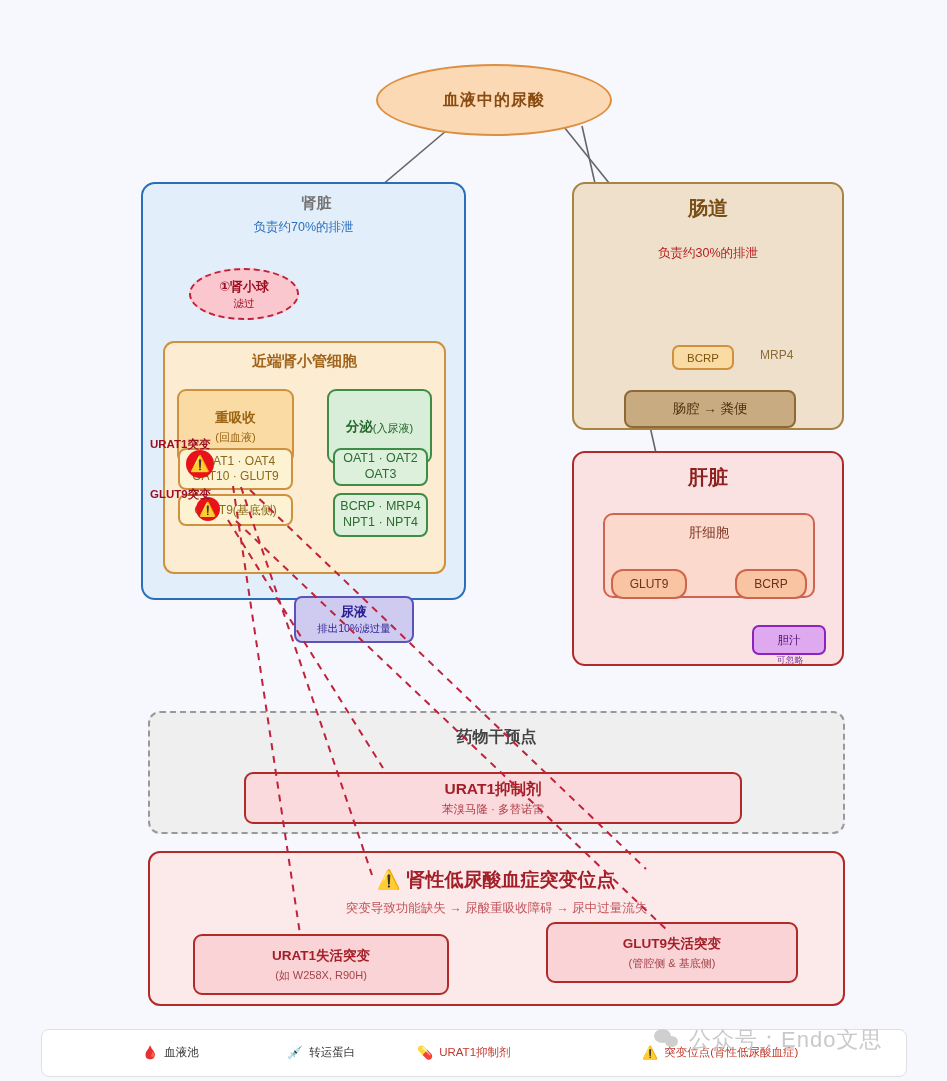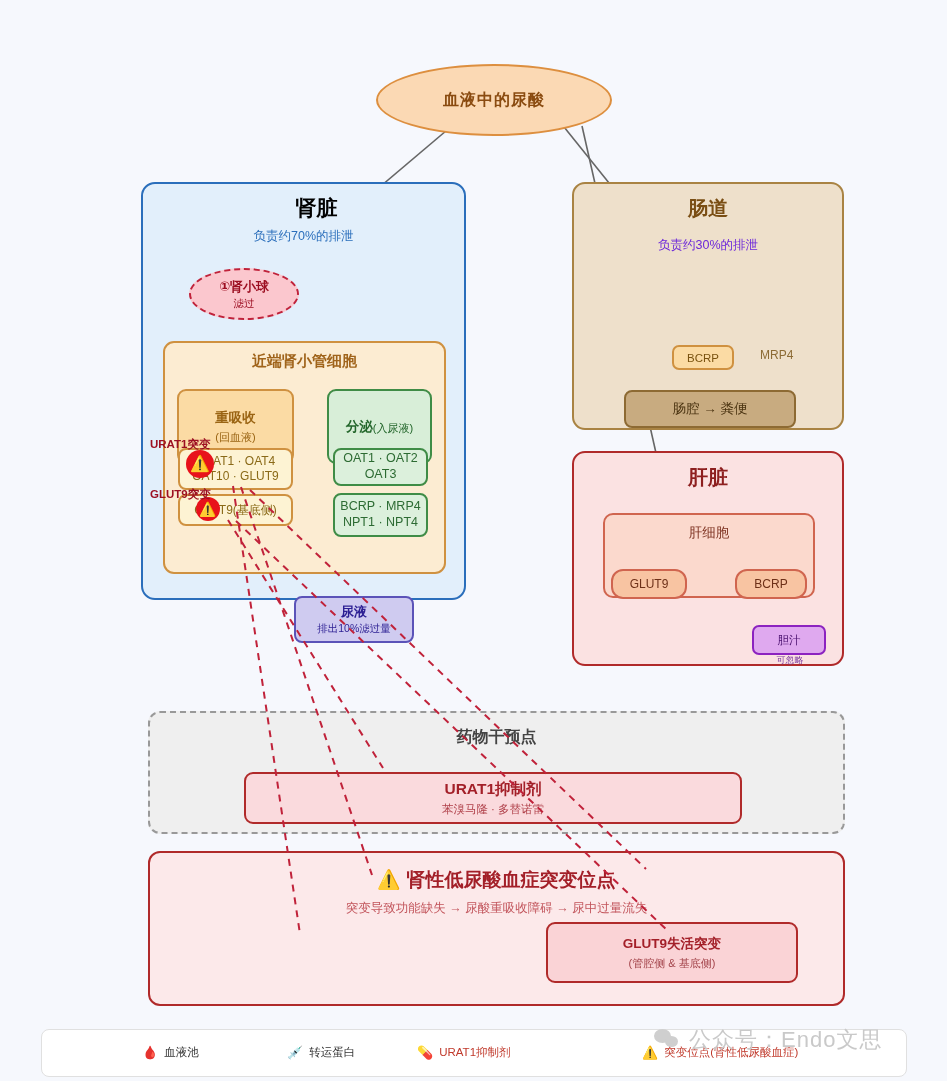--- a/index.html
+++ b/index.html
@@ -28,21 +28,21 @@
     color:#8a4b10;font-size:16px;font-weight:bold;letter-spacing:1px;
     z-index:9;
   }
 
   
   #kidney{
     left:141px;top:182px;width:325px;height:418px;
     background:#e2effb;border:2.5px solid #2a6ebb;border-radius:14px;
   }
   #kidney .hdr{text-align:center;margin-top:10px;}
-  #kidney .hdr .ttl{color:#000000;font-size:21px;margin-left:26px;}
+  #kidney .hdr .ttl{color:#737373;font-size:15px;margin-left:26px;}
   #kidney .hdr .sub{color:#2a6ebb;font-size:12.5px;display:block;margin-top:6px;}
 
   
   #glom{
     left:189px;top:268px;width:110px;height:52px;
     background:#fbc7ce;border:2px dashed #c0223a;border-radius:50%;
     display:flex;flex-direction:column;align-items:center;justify-content:center;
     z-index:9;
   }
   #glom .ttl{color:#9c0f22;font-size:13px;}
@@ -107,21 +107,21 @@
   #urine .ttl{color:#2c1f93;font-size:13px;}
   #urine .sub{color:#2c1f93;font-size:10.5px;margin-top:1px;}
 
   
   #gut{
     left:572px;top:182px;width:272px;height:248px;
     background:#eee0cb;border:2.5px solid #a98343;border-radius:13px;
   }
   #gut .hdr{text-align:center;margin-top:11px;}
   #gut .hdr .ttl{color:#7a4e14;font-size:20px;}
-  #gut .hdr .sub{color:#6d28d9;font-size:12.5px;display:block;margin-top:15px;}
+  #gut .hdr .sub{color:#b91c1c;font-size:12.5px;display:block;margin-top:23px;}
   #enter{
     left:604px;top:288px;width:213px;height:72px;
     background:#fbf1dc;border:2px solid #cf9140;border-radius:10px;
     display:flex;align-items:center;justify-content:center;
     color:#6b4a16;font-size:13.5px;
   }
   #bcrpGut{
     left:672px;top:345px;width:62px;height:25px;
     background:#fbdba4;border:2px solid #cf9140;border-radius:7px;
     display:flex;align-items:center;justify-content:center;
@@ -345,20 +345,24 @@
     <span class="sub">苯溴马隆 · 多替诺雷</span>
   </div>
 
   <div class="node" id="mutpanel">
     <span class="cap">
       <span>⚠️</span>
       <span>肾性低尿酸血症突变位点</span>
     </span>
     <span class="capsub">突变导致功能缺失 → 尿酸重吸收障碍 → 尿中过量流失</span>
   </div>
+  <div class="mutbox" id="mut1">
+    <span class="ttl">URAT1失活突变</span>
+    <span class="sub">(如 W258X, R90H)</span>
+  </div>
   <div class="mutbox" id="mut2">
     <span class="ttl">GLUT9失活突变</span>
     <span class="sub">(管腔侧 &amp; 基底侧)</span>
   </div>
 
   <div class="node" id="legend">
     <div class="lgi" id="lg0">
       <span class="ico">🩸</span>
       <span>血液池</span>
     </div>

